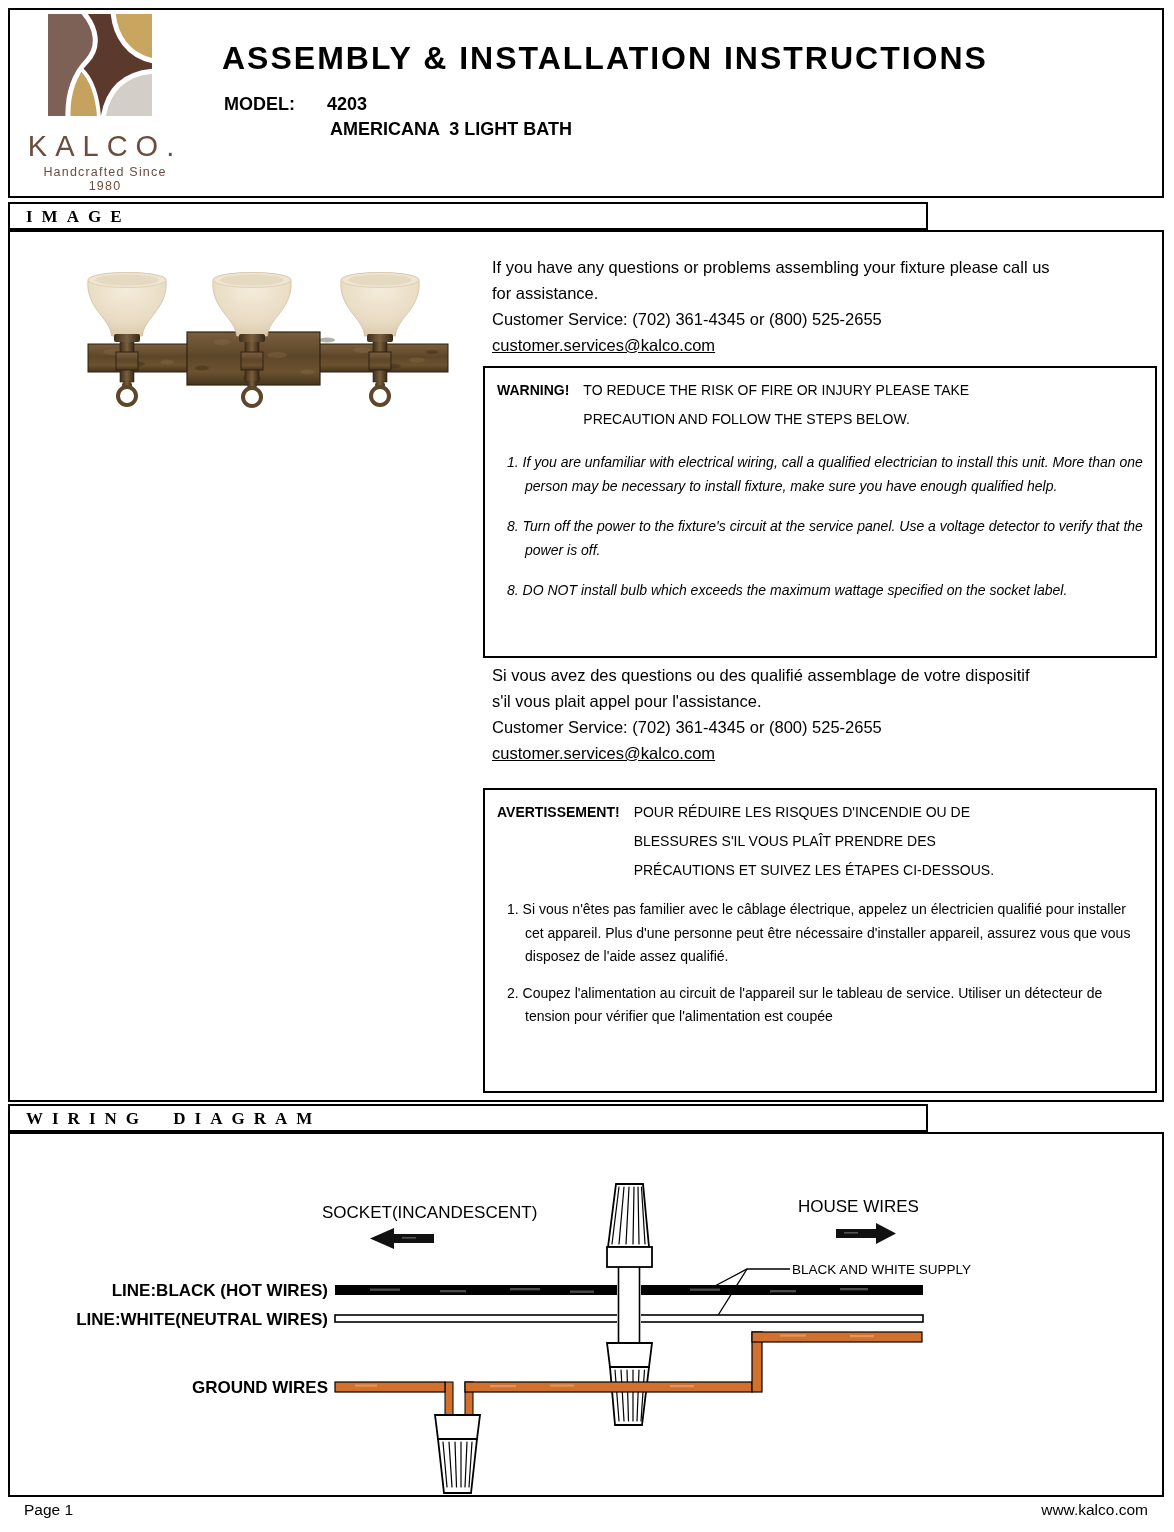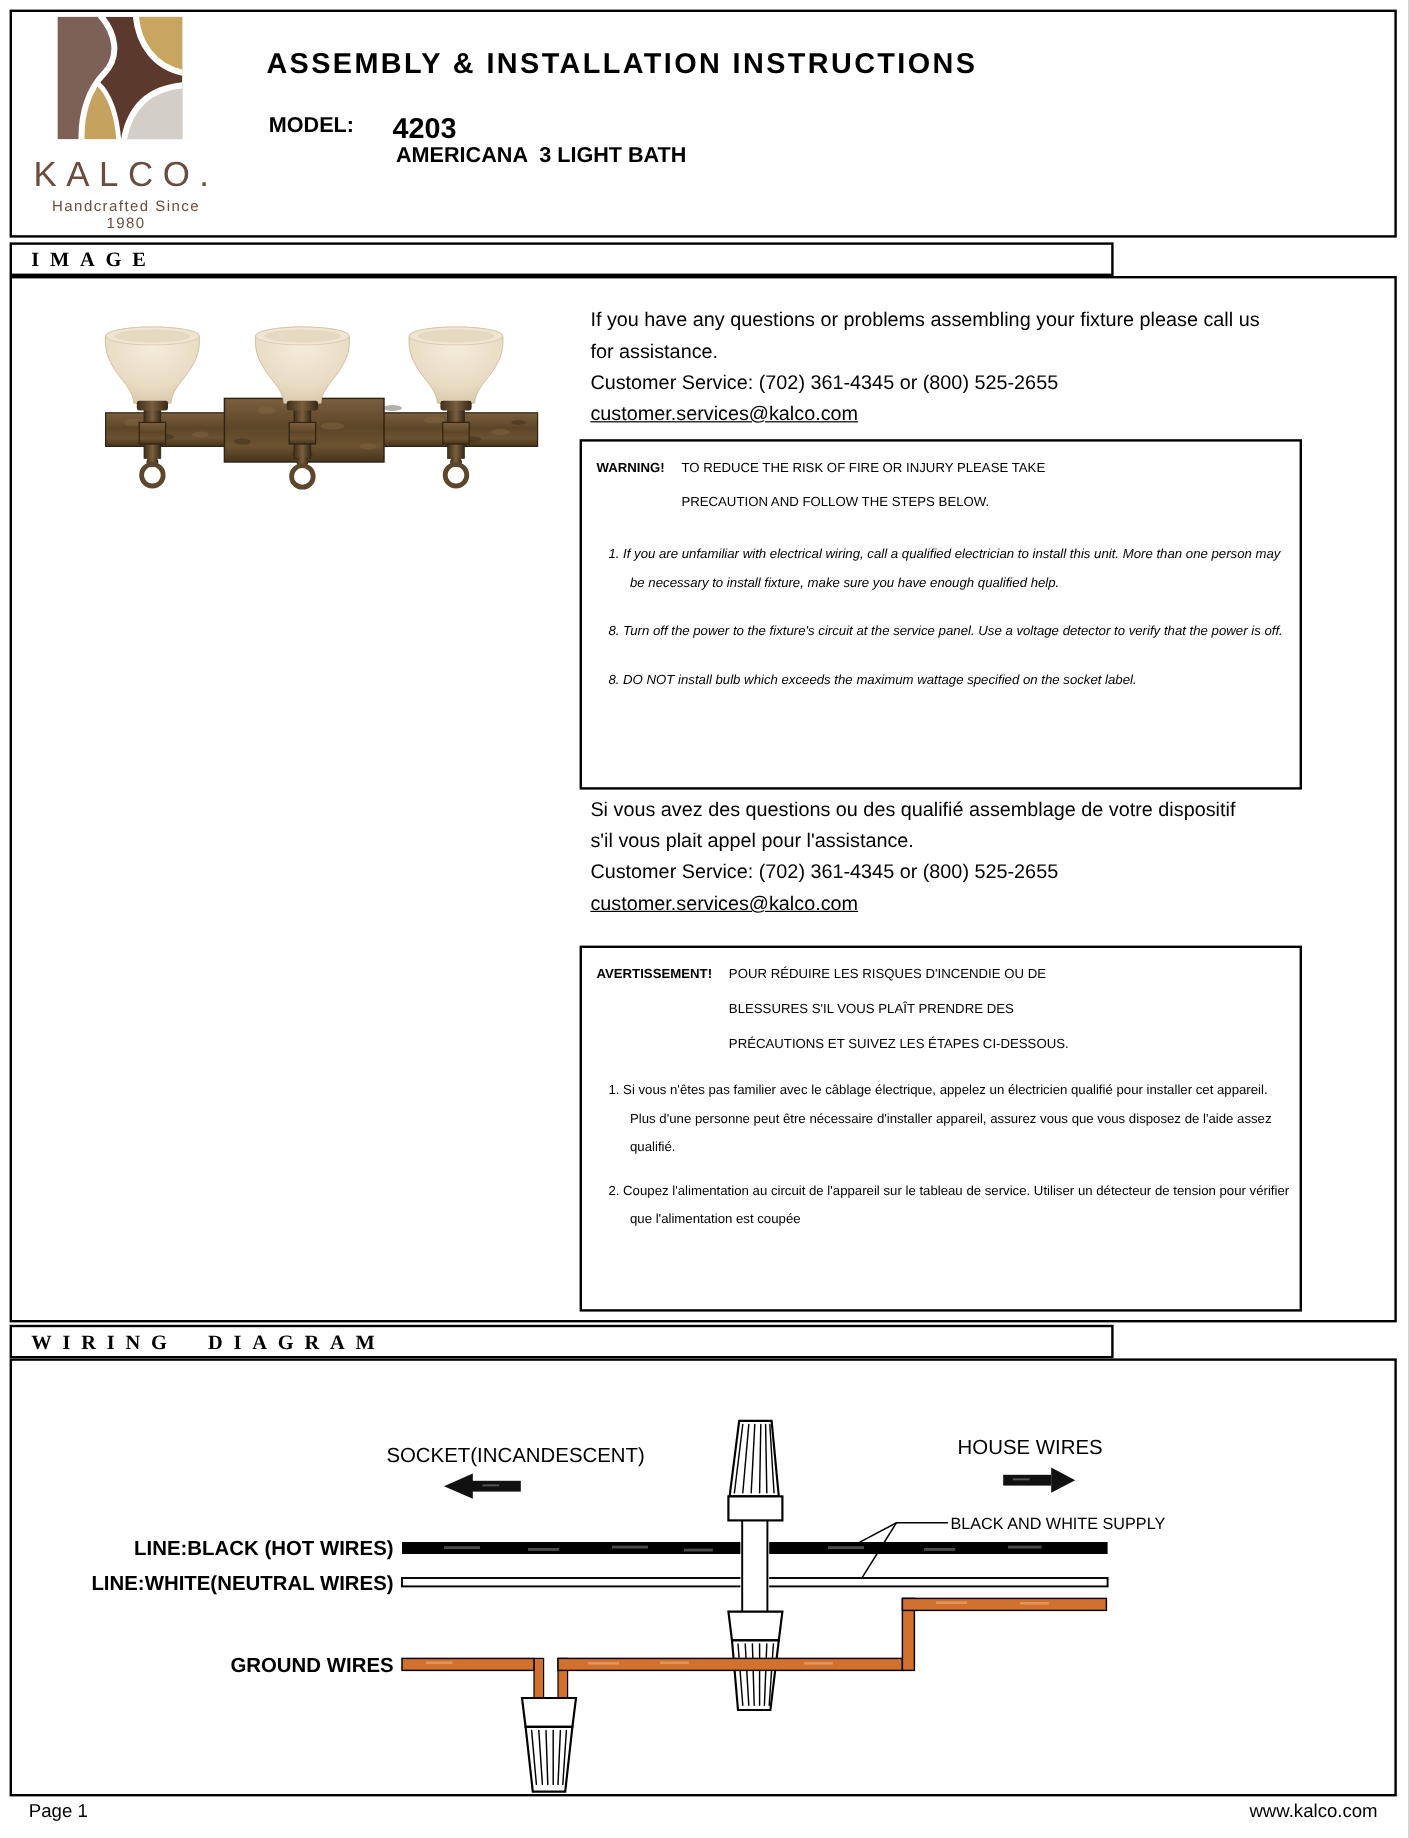--- a/index.html
+++ b/index.html
@@ -4,41 +4,41 @@
 <style>
   html,body { margin:0; padding:0; background:#888; }
   .page {
     position:relative; width:1174px; height:1532px; background:#fff;
     font-family:"Liberation Sans", sans-serif; color:#000; overflow:hidden;
   }
   .abs { position:absolute; }
   .box { position:absolute; border:2px solid #000; box-sizing:border-box; background:#fff; }
 
   
-  .doc-title { position:absolute; left:222px; top:40px; font-size:24px; font-weight:bold; letter-spacing:2px; white-space:pre;text-align:center; }
+  .doc-title { position:absolute; left:222px; top:40px; font-size:32px; font-weight:bold; letter-spacing:2px; white-space:pre;text-align:center; }
   .model-label { position:absolute; left:224px; top:94px; font-size:18px; font-weight:bold; }
-  .model-number { position:absolute; left:327px; top:94px; font-size:24px; font-weight:bold; }
+  .model-number { position:absolute; left:327px; top:94px; font-size:18px; font-weight:bold; }
   .model-name { position:absolute; left:330px; top:119px; font-size:18px; font-weight:bold; white-space:pre; }
   .brand-name { position:absolute; left:26px; top:130px; width:158px; text-align:center;
     font-size:29px; letter-spacing:8px; color:#6b4c3f; }
   .brand-tagline { position:absolute; left:26px; top:165px; width:158px; text-align:center;
     font-size:12.5px; letter-spacing:1.2px; color:#6b4c3f; }
 
   
   .section-bar { position:absolute; left:8px; width:920px; height:28px; border:2px solid #000;
     box-sizing:border-box; background:#fff;font-family:Liberation Serif, serif; }
   .section-bar span { display:block; padding:3px 0 0 16px; font-size:17px; font-weight:bold;
     letter-spacing:9px; word-spacing:12px; }
 
   
   .intro { position:absolute; width:590px; font-size:16.5px; line-height:26px; }
   .email { text-decoration:underline; }
 
-  .warnbox { position:absolute; left:483px; width:602px; border:2px solid #000; box-sizing:border-box;
-    background:#fff; font-size:11px; line-height:23.5px; }
+  .warnbox { position:absolute; left:483px; width:674px; border:2px solid #000; box-sizing:border-box;
+    background:#fff; font-size:14px; line-height:23.5px; }
   .warnbox .inner { padding:8px 8px 0 12px; }
   .heading { display:flex; line-height:29px; }
   .heading .wlabel { font-weight:bold; white-space:nowrap; }
   .heading .tlines { margin-left:14px; }
   .items { margin-left:10px; }
   .item { padding-left:18px; text-indent:-18px; }
   .en .item { margin-top:17px;font-style:italic; }
   .fr .item { margin-top:13px; }
 
   

